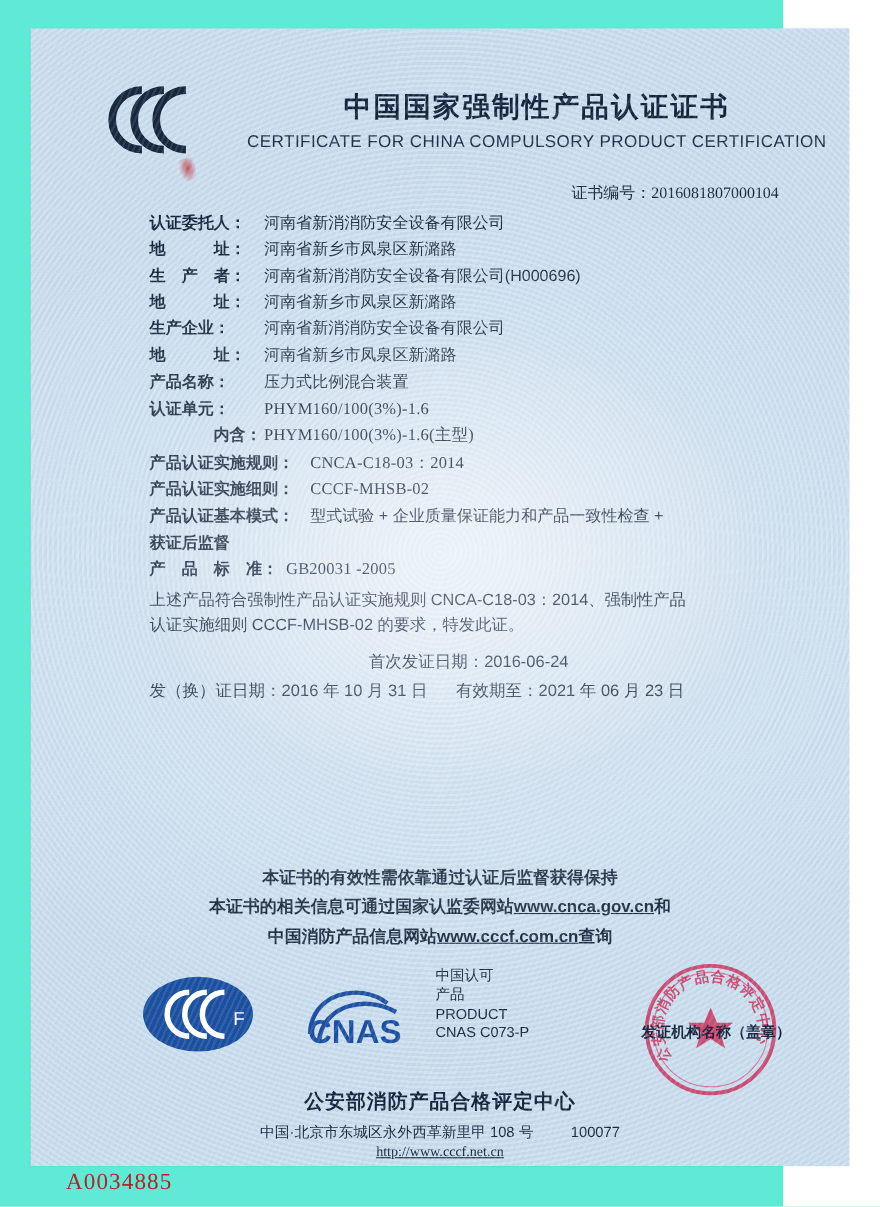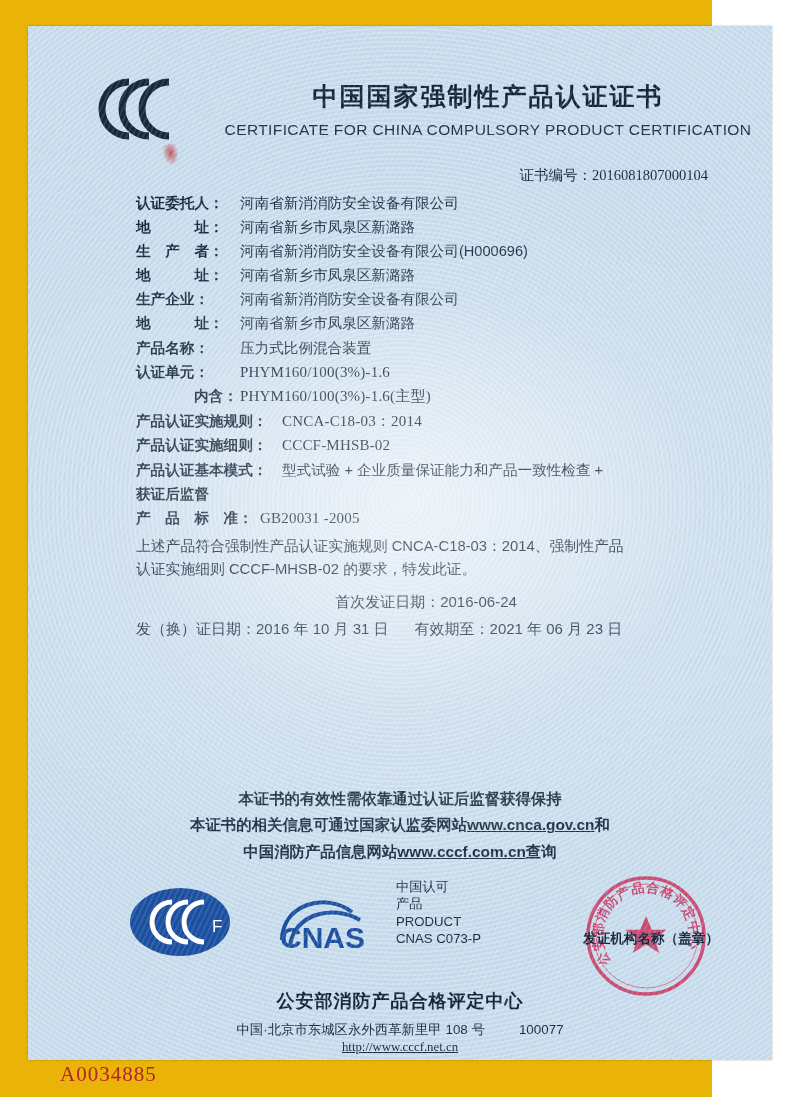--- a/index.html
+++ b/index.html
@@ -5,21 +5,21 @@
   html,body{margin:0;padding:0;}
   body{
     width:800px;height:1097px;
     background:#ffffff;
     font-family:"Liberation Serif", serif;
     overflow:hidden;
   }
   .page{
     position:relative;
     width:712px;height:1097px;
-    background:#eab308;
+    background:#5eead4;
   }
   
   .cert{
     position:absolute;
     left:28px;top:26px;
     width:744px;height:1034px;
     background:
       radial-gradient(ellipse 420px 300px at 52% 46%, rgba(255,255,255,0.55) 0%, rgba(255,255,255,0.0) 70%),
       repeating-radial-gradient(circle at 50% 46%, #cfe0ef 0px, #cfe0ef 2px, #c3d8ea 2px, #c3d8ea 4.5px),
       linear-gradient(#cfe0ef,#cfe0ef);

